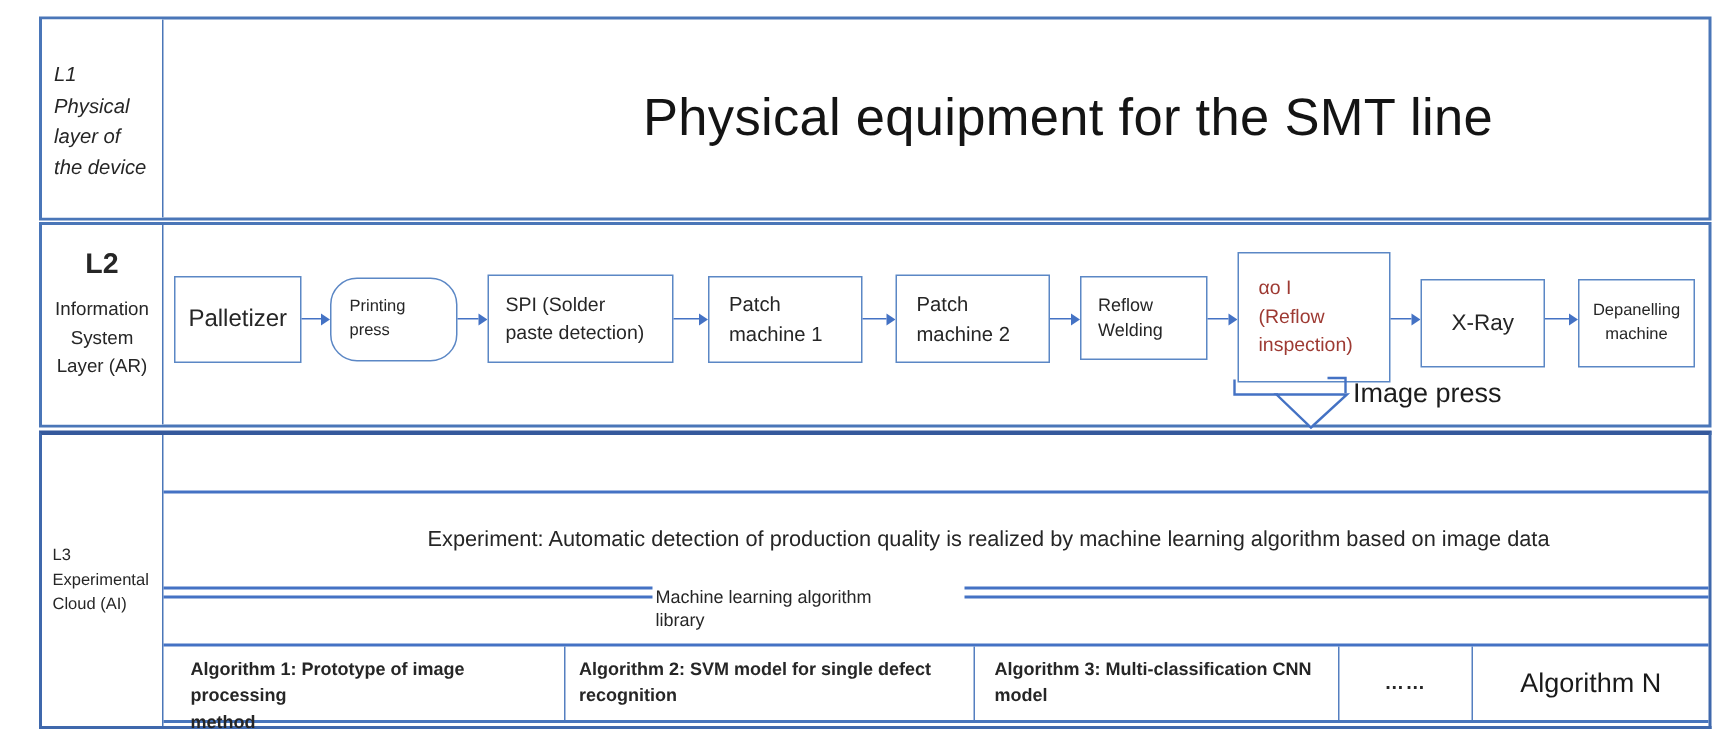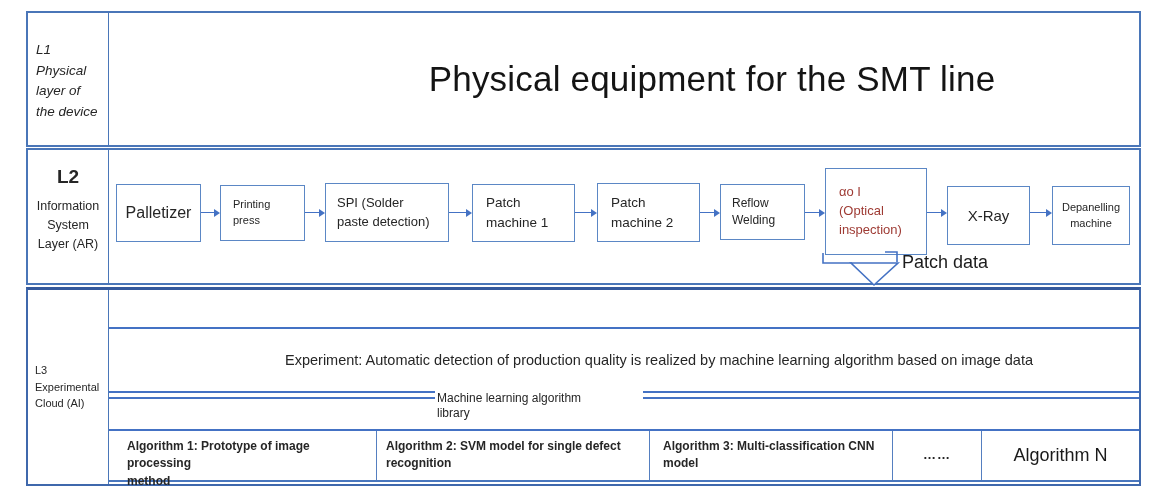--- a/index.html
+++ b/index.html
@@ -30,21 +30,21 @@
   .l1-title{
     position:absolute;inset:0;display:flex;align-items:center;justify-content:center;
     padding-left:176px;font-size:35px;color:#141414;letter-spacing:.2px;
   }
   
   .fbox{
     position:absolute;box-sizing:border-box;border:1.5px solid #5b87c5;background:#fff;
     display:flex;align-items:center;line-height:1.45;
   }
   .b1{left:7px;top:34px;width:85px;height:58px;font-size:16px;justify-content:center;}
-  .b2{left:111px;top:35px;width:85px;height:56px;font-size:11px;padding-left:12px;}
+  .b2{left:111px;top:35px;width:85px;height:56px;font-size:11px;padding-left:12px;border-radius:18px;}
   .b3{left:216px;top:33px;width:124px;height:59px;font-size:13px;padding-left:11px;}
   .b4{left:363px;top:34px;width:103px;height:58px;font-size:13.5px;padding-left:13px;}
   .b5{left:488px;top:33px;width:103px;height:59px;font-size:13.5px;padding-left:13px;}
   .b6{left:611px;top:34px;width:85px;height:56px;font-size:12px;padding-left:11px;}
   .b7{left:716px;top:18px;width:102px;height:87px;font-size:13px;padding-left:13px;color:#9e3a33;}
   .b8{left:838px;top:36px;width:83px;height:59px;font-size:15px;justify-content:center;}
   .b9{left:943px;top:36px;width:78px;height:59px;font-size:11px;justify-content:center;text-align:center;}
   
   .h-arrow{position:absolute;top:58px;height:9px;display:flex;align-items:center;}
   .h-arrow .shaft{flex:1;height:1.8px;background:#4472c4;}
@@ -139,21 +139,21 @@
           <div class="shaft"></div>
           <div class="head"></div>
         </div>
       <div class="fbox b6 pre">Reflow
 Welding</div>
       <div class="h-arrow a6">
           <div class="shaft"></div>
           <div class="head"></div>
         </div>
       <div class="fbox b7 pre">αo I
-(Optical
+(Reflow
 inspection)</div>
       <div class="h-arrow a7">
           <div class="shaft"></div>
           <div class="head"></div>
         </div>
       <div class="fbox b8 pre">X-Ray</div>
       <div class="h-arrow a8">
           <div class="shaft"></div>
           <div class="head"></div>
         </div>
@@ -182,15 +182,15 @@
         <div class="algo-cell c5">Algorithm N</div>
       </div>
     </div>
   </div>
 
   <svg class="overlay-svg" viewBox="0 0 1156 504">
     <path d="M823,253 L823,263 L852,263" fill="none" stroke="#4472c4" stroke-width="1.6"></path>
     <path d="M885,252 L897,252 L897,262" fill="none" stroke="#4472c4" stroke-width="1.6"></path>
     <polygon points="851,263 898,263 874,285" fill="#ffffff" stroke="#4472c4" stroke-width="1.6"></polygon>
   </svg>
-  <div class="image-data">Patch data</div>
+  <div class="image-data">Image press</div>
 
 </div>
 
 </body></html>

